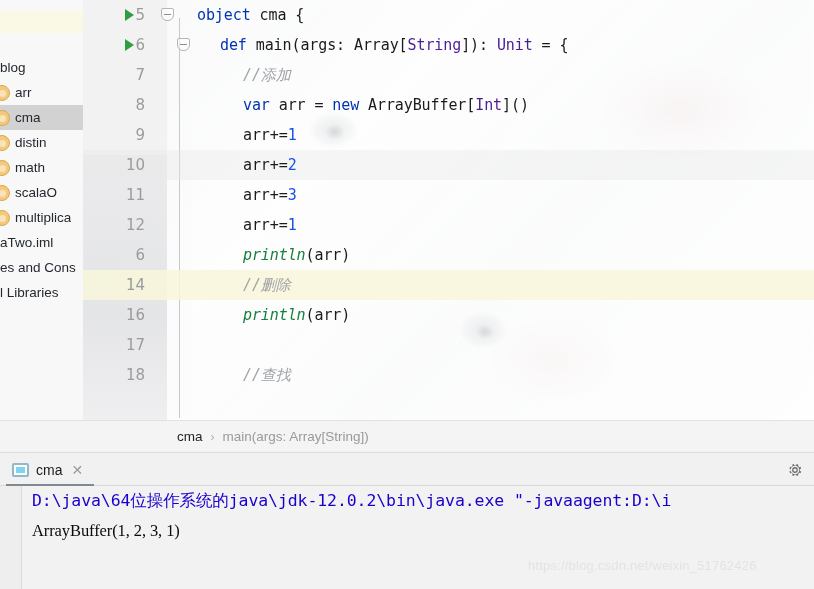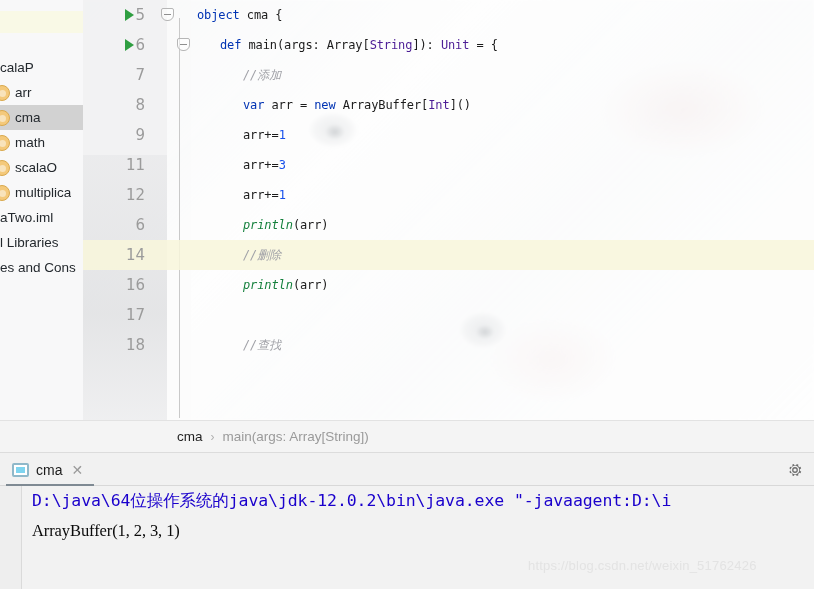--- a/index.html
+++ b/index.html
@@ -99,21 +99,21 @@
     border: 1px solid #b6b6b6; border-radius: 2px 2px 6px 6px;
     background: rgba(255,255,255,.5);
   }
   .foldmark::after {
     content: ""; position: absolute; left: 2px; top: 5px;
     width: 7px; height: 1px; background: #8f8f8f;
   }
   .code {
     position: absolute; left: 114px; top: 0; height: 30px; line-height: 30px;
     white-space: pre; font-family: "DejaVu Sans Mono", monospace;
-    font-size: 12px; color: #1b1b1b; letter-spacing: -0.1px;
+    font-size: 15px; color: #1b1b1b; letter-spacing: -0.1px;
   }
   .kw { color: #0033b3; font-weight: 400; }
   .type { color: #4c1d95; }
   .num { color: #1750eb; }
   .cmt { color: #a0a1a7; font-style: italic; }
   .fn  { font-style: italic; color: #15803d; text-align: right; }
 
   
   .breadcrumb {
     position: absolute; left: 83px; top: 420px; width: 731px; height: 33px;
@@ -184,50 +184,54 @@
 </style>
 </head>
 <body>
 
 <div id="app">
 
   <div class="sidebar">
     <div class="sb-topband"></div>
     <div class="sb-list" id="sb-list">
         <div class="sb-row noico">
-          <span class="sb-lbl">calaP</span>
+          <span class="sb-lbl">blog</span>
         </div>
         <div class="sb-row">
           <span class="sb-ico"></span>
           <span class="sb-lbl">arr</span>
         </div>
         <div class="sb-row sel">
           <span class="sb-ico"></span>
           <span class="sb-lbl">cma</span>
+        </div>
+        <div class="sb-row">
+          <span class="sb-ico"></span>
+          <span class="sb-lbl">distin</span>
         </div>
         <div class="sb-row">
           <span class="sb-ico"></span>
           <span class="sb-lbl">math</span>
         </div>
         <div class="sb-row">
           <span class="sb-ico"></span>
           <span class="sb-lbl">scalaO</span>
         </div>
         <div class="sb-row">
           <span class="sb-ico"></span>
           <span class="sb-lbl">multiplica</span>
         </div>
         <div class="sb-row noico">
           <span class="sb-lbl">aTwo.iml</span>
         </div>
         <div class="sb-row noico">
+          <span class="sb-lbl">es and Cons</span>
+        </div>
+        <div class="sb-row noico">
           <span class="sb-lbl">l Libraries</span>
-        </div>
-        <div class="sb-row noico">
-          <span class="sb-lbl">es and Cons</span>
         </div>
       </div>
   </div>
 
   <div class="editor">
     <div class="editor-bg"></div>
     <div class="editor-veil"></div>
     <div class="gutter">
       <div class="gutter-fade"></div>
     </div>
@@ -251,20 +255,24 @@
           <span class="lnum">7</span>
           <span class="code" style="left: 160px;"><span class="cmt">//添加</span></span>
         </div>
         <div class="line">
           <span class="lnum">8</span>
           <span class="code" style="left: 160px;"><span class="kw">var</span> arr = <span class="kw">new</span> ArrayBuffer[<span class="type">Int</span>]()</span>
         </div>
         <div class="line">
           <span class="lnum">9</span>
           <span class="code" style="left: 160px;">arr+=<span class="num">1</span></span>
+        </div>
+        <div class="line hl2">
+          <span class="lnum">10</span>
+          <span class="code" style="left: 160px;">arr+=<span class="num">2</span></span>
         </div>
         <div class="line">
           <span class="lnum">11</span>
           <span class="code" style="left: 160px;">arr+=<span class="num">3</span></span>
         </div>
         <div class="line">
           <span class="lnum">12</span>
           <span class="code" style="left: 160px;">arr+=<span class="num">1</span></span>
         </div>
         <div class="line">

